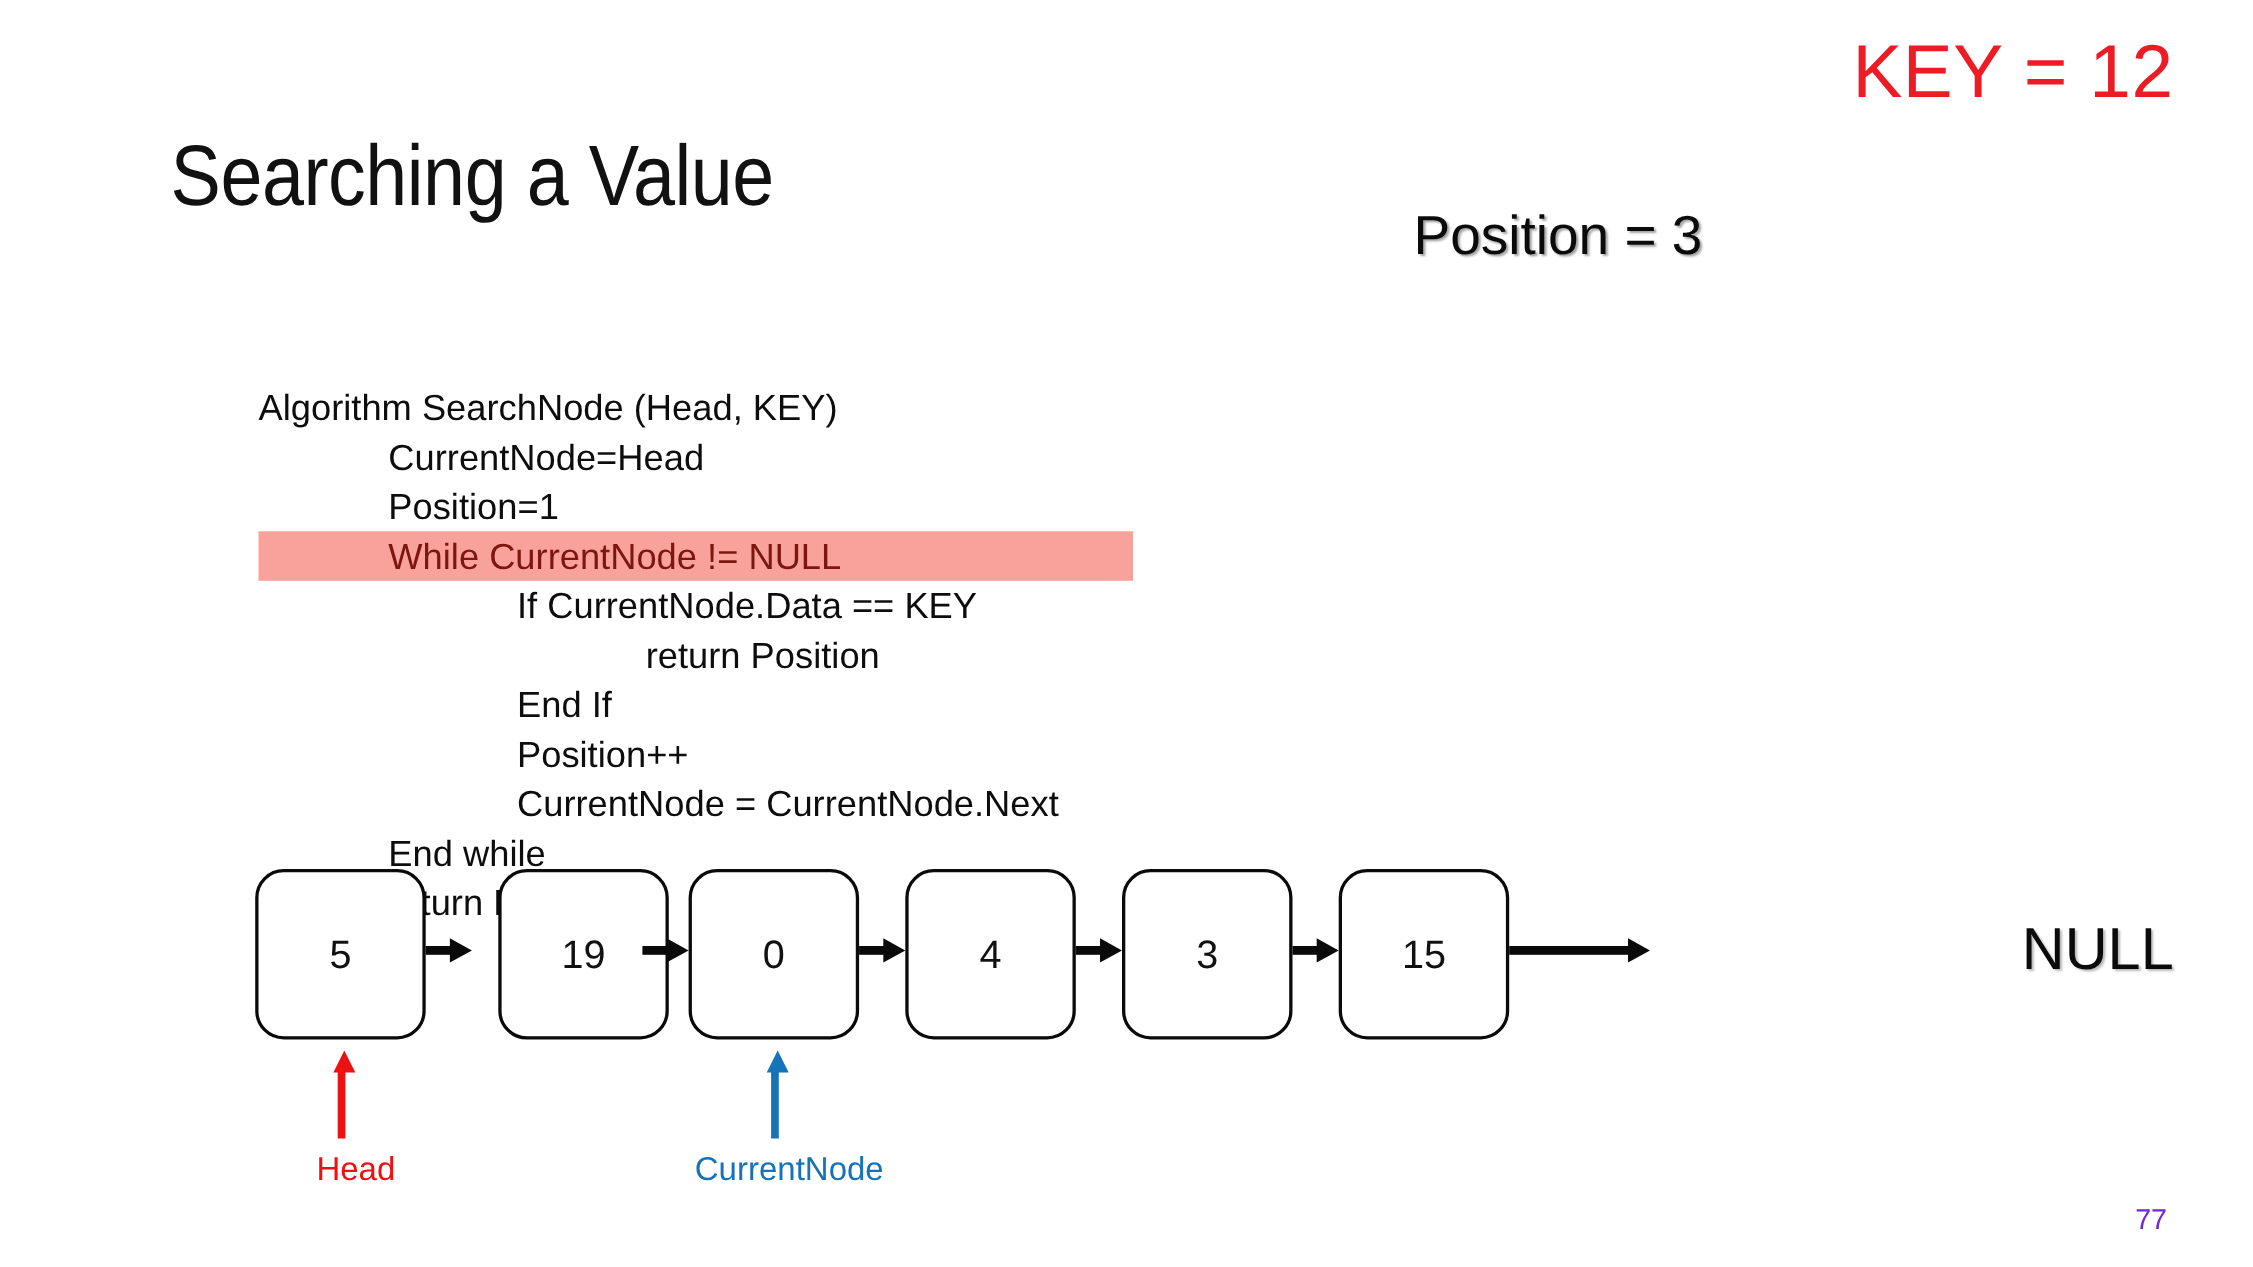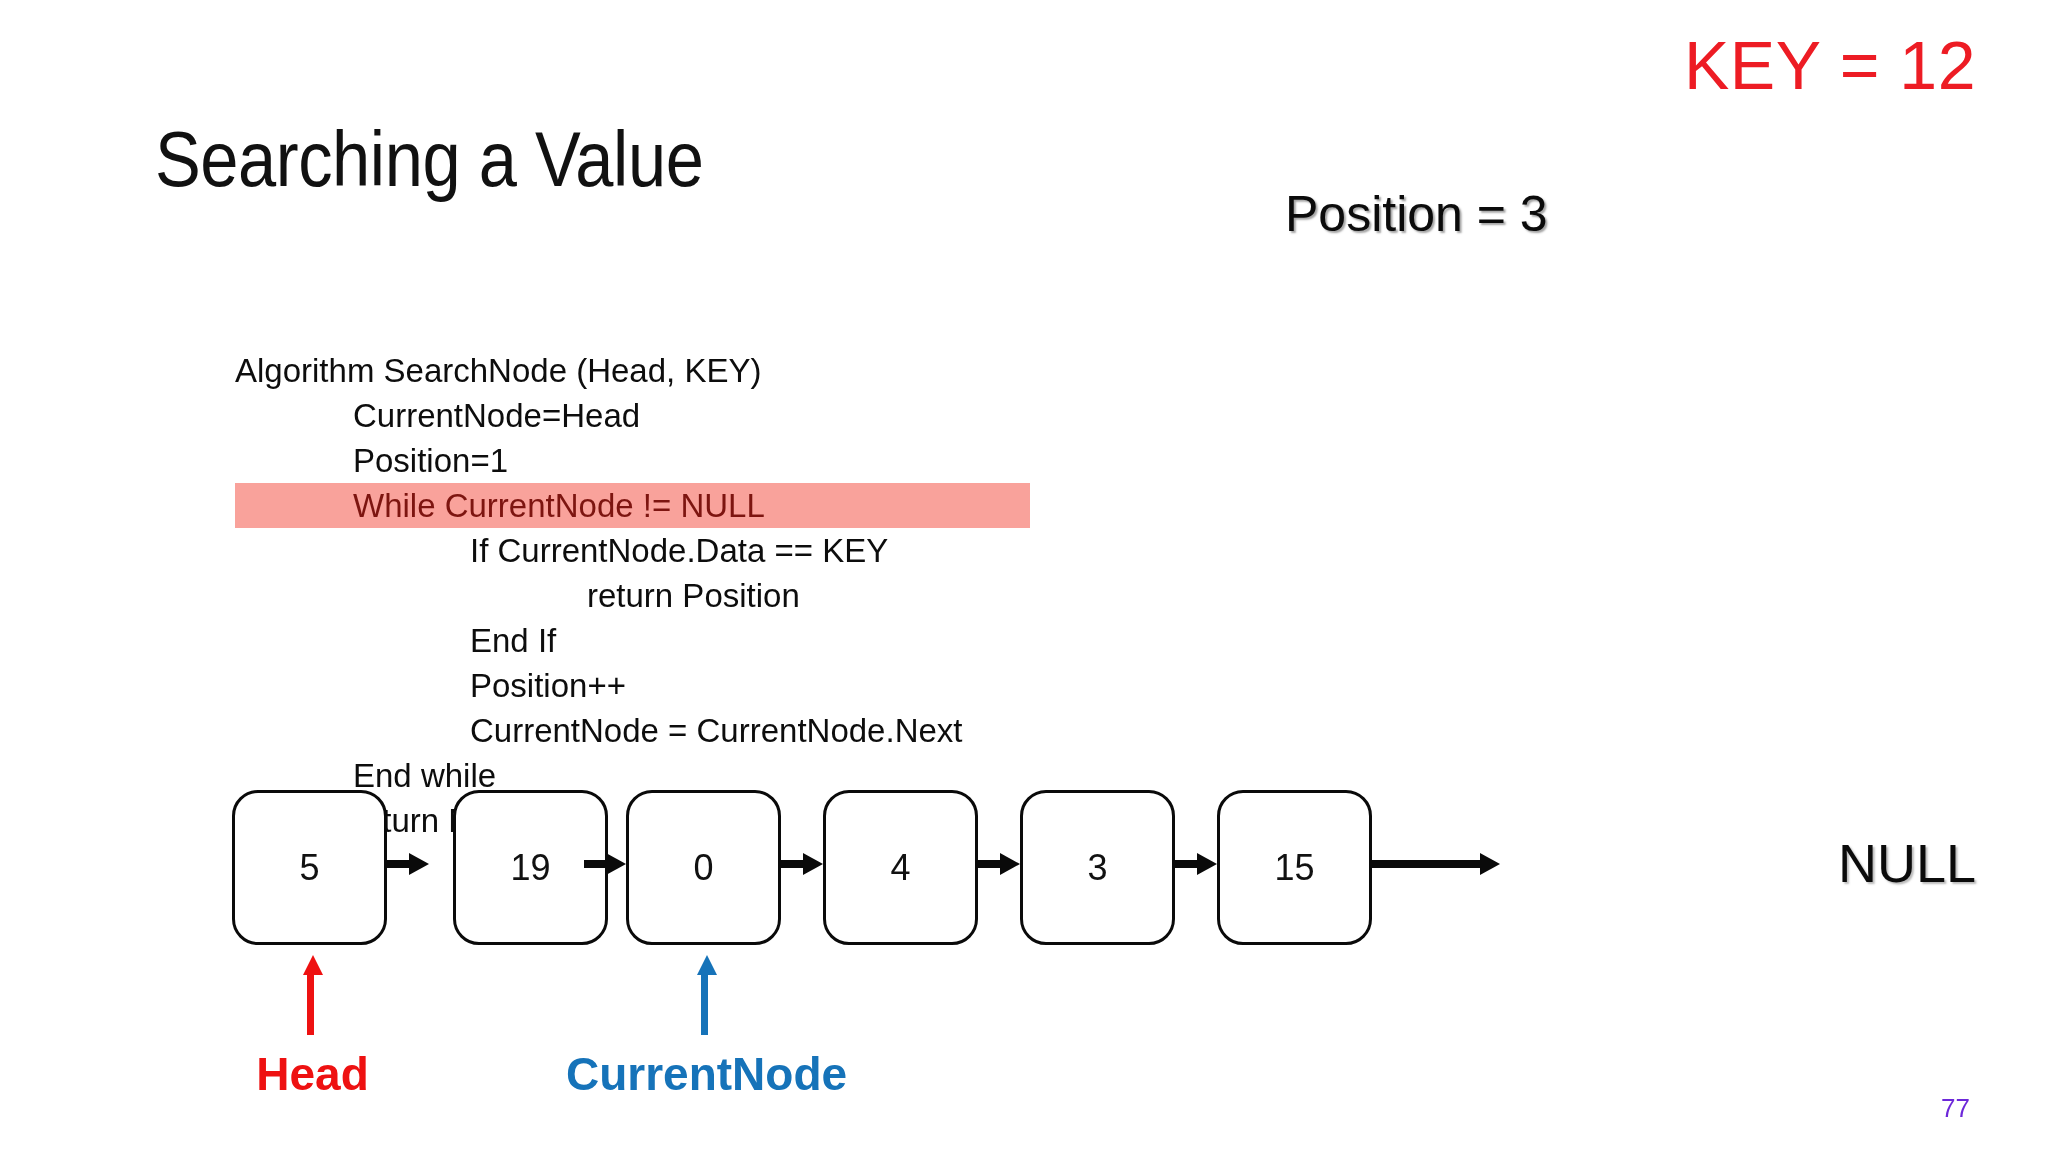--- a/index.html
+++ b/index.html
@@ -146,25 +146,25 @@
     left: -7px;
     width: 0;
     height: 0;
     border-left: 10px solid transparent;
     border-right: 10px solid transparent;
     border-bottom: 20px solid currentColor;
   }
   .pointer .p-label {
     position: absolute;
     top: 92px;
-    font-size: 46px;
-    font-weight: bold;
+    font-size: 30px;
+    font-weight: normal;
     white-space: nowrap;
     transform: translateX(-50%);
-    left: 3px;
+    left: 14px;
   }
   .pointer.head-ptr { color: #ee1111; }
   .pointer.current-ptr { color: #1673b9; }
   .pointer .p-shaft { background: currentColor; }
 
   
   .slide-number {
     position: absolute;
     right: 78px;
     bottom: 28px;

